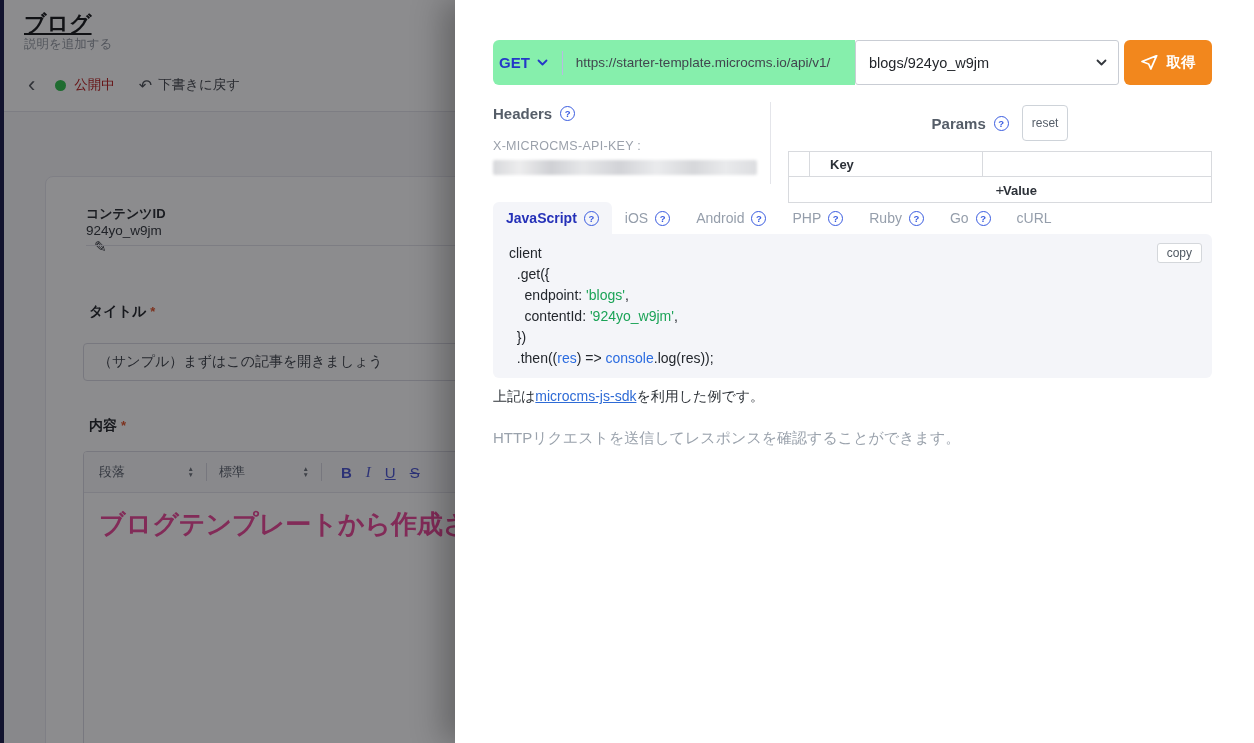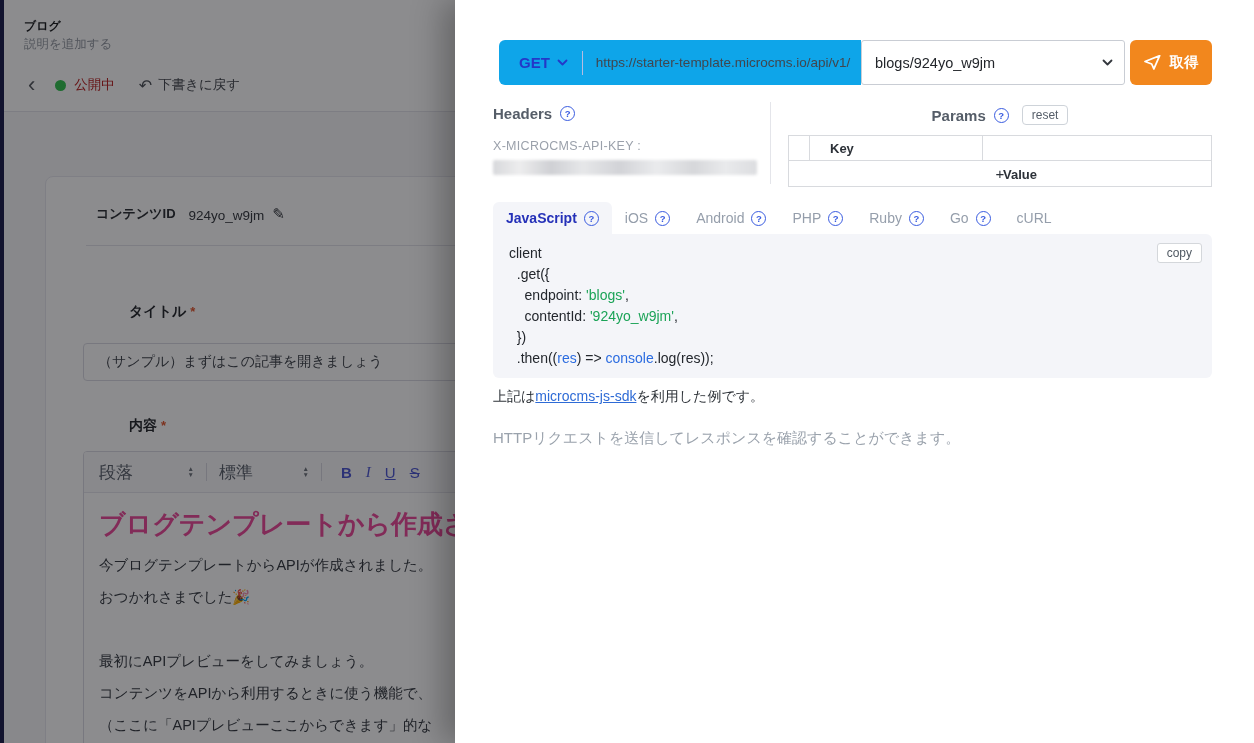--- a/index.html
+++ b/index.html
@@ -3,81 +3,81 @@
 <meta charset="utf-8">
 <style>
   * { margin:0; padding:0; box-sizing:border-box; }
   body { font-family:"Liberation Sans","DejaVu Sans",sans-serif; }
   .screen { position:relative; width:1254px; height:743px; overflow:hidden; background:#fff; }
 
   
   .editor-layer { position:absolute; inset:0; background:#f7f7fa; }
   .left-rail { position:absolute; left:0; top:0; width:4px; height:100%; background:#1a1b4b; z-index:1; }
   .editor-header { position:absolute; left:4px; top:0; right:0; height:112px; background:#fff; border-bottom:1px solid #e2e2ea; }
-  .api-title { position:absolute; left:20px; top:18px; font-size:12px; font-weight:bold; color:#17191c; }
+  .api-title { position:absolute; left:20px; top:9px; font-size:22px; font-weight:bold; color:#17191c;text-decoration:underline; }
   .api-desc { position:absolute; left:20px; top:36px; font-size:12.5px; color:#9298a1; }
   .status-row { position:absolute; left:24px; top:72px; height:26px; display:flex; align-items:center; }
   .back-icon { font-size:22px; color:#54585e; line-height:22px; margin-right:20px; cursor:pointer; }
   .status-dot { width:11px; height:11px; border-radius:50%; background:#31c24e; margin-right:8px; }
   .status-label { font-size:13.5px; color:#b91c1c; margin-right:24px; }
   .undo-icon { font-size:16px; color:#4a4f55; margin-right:6px; }
   .revert-label { font-size:13.5px; color:#45494f; }
 
   .content-card { position:absolute; left:45px; top:176px; width:521px; height:640px; background:#fff; border:1px solid #e7e7ee; border-radius:8px; }
-  .content-id-row { position:absolute; left:50px; top:28px; display:flex; align-items:flex-end; }
+  .content-id-row { position:absolute; left:40px; top:28px; display:flex; align-items:flex-start;flex-direction:column; }
   .content-id-label { font-size:13px; font-weight:bold; color:#2a2e33; margin-right:13px; }
   .content-id-value { font-size:13.5px; color:#33373d; }
   .pencil-icon { font-size:15px; color:#33373d; margin-left:8px; cursor:pointer; }
   .card-divider { position:absolute; left:40px; right:0; top:68px; border-top:1px solid #e3e3ea; }
-  .field-label { position:absolute; left:43px; font-size:14px; font-weight:bold; color:#23262b;margin-left:40px; }
+  .field-label { position:absolute; left:43px; font-size:14px; font-weight:bold; color:#23262b; }
   .required-mark { color:#e2552c; font-size:13px; margin-left:4px; }
   .title-field { position:absolute; left:37px; top:166px; width:463px; height:38px; border:1px solid #dadae3; border-radius:4px; background:#fff; display:flex; align-items:center; padding:0 14px; font-size:14px; color:#3e434a; white-space:nowrap; overflow:hidden; }
   .rte { position:absolute; left:37px; top:274px; width:463px; height:346px; border:1px solid #dadae3; border-radius:4px; background:#fff; overflow:hidden; }
   .rte-toolbar { height:41px; border-bottom:1px solid #e4e4ec; background:#fafafc; display:flex; align-items:center; padding:0 15px; }
   .tb-select { display:flex; align-items:center; justify-content:space-between; cursor:pointer; }
-  .tb-select-label { font-size:17px; color:#5b626d; }
+  .tb-select-label { font-size:13px; color:#5b626d; }
   .sort-icon { display:flex; flex-direction:column; align-items:center; color:#6d737c; margin-left:0; }
   .sort-icon span { font-size:6.5px; line-height:6px; }
   .tb-divider { width:1px; height:18px; background:#d8d8e0; margin:0 12px; }
   .fmt-btn { font-size:15px; color:#4a55d2; margin:0 7px; cursor:pointer; }
   .fmt-i { font-style:italic; font-family:"Liberation Serif",serif; }
   .fmt-u { text-decoration:underline; }
   .fmt-s { text-decoration:line-through; }
   .rte-content { padding:16px 15px; }
   .rte-heading { font-size:26px; font-weight:bold; color:#ec4899; line-height:30px; margin-bottom:10px; white-space:nowrap; }
   .rte-p { font-size:14.5px; color:#33383f; line-height:32px; white-space:nowrap; }
 
   
   .dim-overlay { position:absolute; inset:0; background:rgba(10,11,15,0.47); z-index:2; }
 
   
   .api-panel { position:absolute; left:455px; top:0; width:799px; height:100%; background:#fff; box-shadow:-12px 0 30px rgba(0,0,0,0.28); z-index:3; }
 
   .request-bar { position:absolute; left:38px; top:40px; width:719px; height:45px; display:flex; align-items:stretch; }
-  .method-url { width:362px; display:flex; align-items:center; background:#0ea5e9; border-radius:6px 0 0 6px; padding-left:20px;margin-left:6px; }
+  .method-url { width:362px; display:flex; align-items:center; background:#86efac; border-radius:6px 0 0 6px; padding-left:6px; }
   .method-label { font-size:15px; font-weight:bold; color:#2438c8; }
   .method-chevron { margin-left:7px; color:#2438c8; display:flex; align-items:center; cursor:pointer; }
   .bar-divider { width:1px; height:24px; background:#b6bbe2; margin:0 13px 0 14px; }
   .base-url { font-size:13.5px; color:#41464e; }
   .endpoint-select { width:264px; background:#fff; border:1px solid #c9cdd4; border-radius:3px; display:flex; align-items:center; justify-content:space-between; padding:0 11px 0 13px; font-size:14.5px; color:#23262b; cursor:pointer; }
   .select-chevron { color:#33373d; display:flex; align-items:center; }
   .fetch-btn { flex:1; margin-left:5px; background:#f2871d; border:none; border-radius:6px; color:#fff; font-weight:bold; font-size:14.5px; display:flex; align-items:center; justify-content:center; gap:9px; cursor:pointer; font-family:inherit; }
 
   .section-title-row { display:flex; align-items:center; gap:8px; }
   .section-title { font-size:15px; font-weight:bold; color:#555d68; }
   .help-icon { width:15px; height:15px; border:1.4px solid #3a5ce0; border-radius:50%; color:#3a5ce0; font-size:9.5px; font-weight:bold; display:inline-flex; align-items:center; justify-content:center; cursor:pointer; flex:0 0 auto; }
   .headers-section { position:absolute; left:38px; top:105px; }
   .api-key-label { margin-top:17px; font-size:12.5px; color:#9ba1ab; letter-spacing:0.3px; }
   .api-key-blur { margin-top:7px; width:264px; height:15px; border-radius:2px; filter:blur(1.6px);
     background:linear-gradient(90deg,#d7d8db 0%,#ededee 10%,#cfd0d4 22%,#e6e7e9 34%,#d2d3d7 48%,#eaebed 62%,#d6d7da 76%,#e9eaec 88%,#dcdde0 100%); }
   .sections-divider { position:absolute; left:315px; top:102px; width:1px; height:82px; background:#e4e5ea; }
 
   .params-section { position:absolute; left:333px; top:105px; width:424px; }
   .params-head { display:flex; align-items:center; gap:8px;justify-content:center; }
-  .reset-btn { margin-left:5px; font-size:12px; color:#565e69; background:#fff; border:1px solid #ced3d9; border-radius:4px; padding:2px 9px; cursor:pointer; font-family:inherit; }
+  .reset-btn { margin-left:5px; font-size:12px; color:#565e69; background:#fff; border:1px solid #ced3d9; border-radius:4px; padding:10px 9px; cursor:pointer; font-family:inherit; }
   .params-table { margin-top:10px; width:424px; border:1px solid #d8dade; }
   .params-header-row { display:flex; height:25px; border-bottom:1px solid #d8dade;gap:11px; }
   .col-check { width:21px; border-right:1px solid #d8dade; }
   .col-key { width:162px; border-right:1px solid #d8dade; display:flex; align-items:center; padding-left:9px; font-size:13px; font-weight:bold; color:#2c3138; }
   .col-value { flex:1; display:flex; align-items:center; padding-left:9px; font-size:13px; font-weight:bold; color:#2c3138;margin-top:38px; }
   .add-row { height:25px; display:flex; align-items:center; justify-content:center; font-size:15px; color:#2c3138; cursor:pointer; }
 
   .sdk-tabs { position:absolute; left:38px; top:202px; display:flex; height:32px; }
   .tab { display:flex; align-items:center; gap:7px; padding:0 13px; font-size:14px; color:#959eab; border-radius:6px 6px 0 0; cursor:pointer; }
   .tab .help-icon { border-color:#3a5ce0; }
@@ -148,28 +148,20 @@
               </span>
           </div>
           <div class="tb-divider"></div>
           <span class="fmt-btn" style="font-weight:bold;">B</span>
           <span class="fmt-btn fmt-i">I</span>
           <span class="fmt-btn fmt-u">U</span>
           <span class="fmt-btn fmt-s">S</span>
         </div>
         <div class="rte-content">
           <div class="rte-heading">ブログテンプレートから作成され</div>
-          <div id="rte-paragraphs">
-              <p class="rte-p">今ブログテンプレートからAPIが作成されました。</p>
-              <p class="rte-p">おつかれさまでした🎉</p>
-              <p class="rte-p">&nbsp;</p>
-              <p class="rte-p">最初にAPIプレビューをしてみましょう。</p>
-              <p class="rte-p">コンテンツをAPIから利用するときに使う機能で、</p>
-              <p class="rte-p">（ここに「APIプレビューここからできます」的な</p>
-            </div>
         </div>
       </div>
     </div>
   </div>
 
   <div class="dim-overlay"></div>
 
   <div class="api-panel">
 
     <div class="request-bar">

